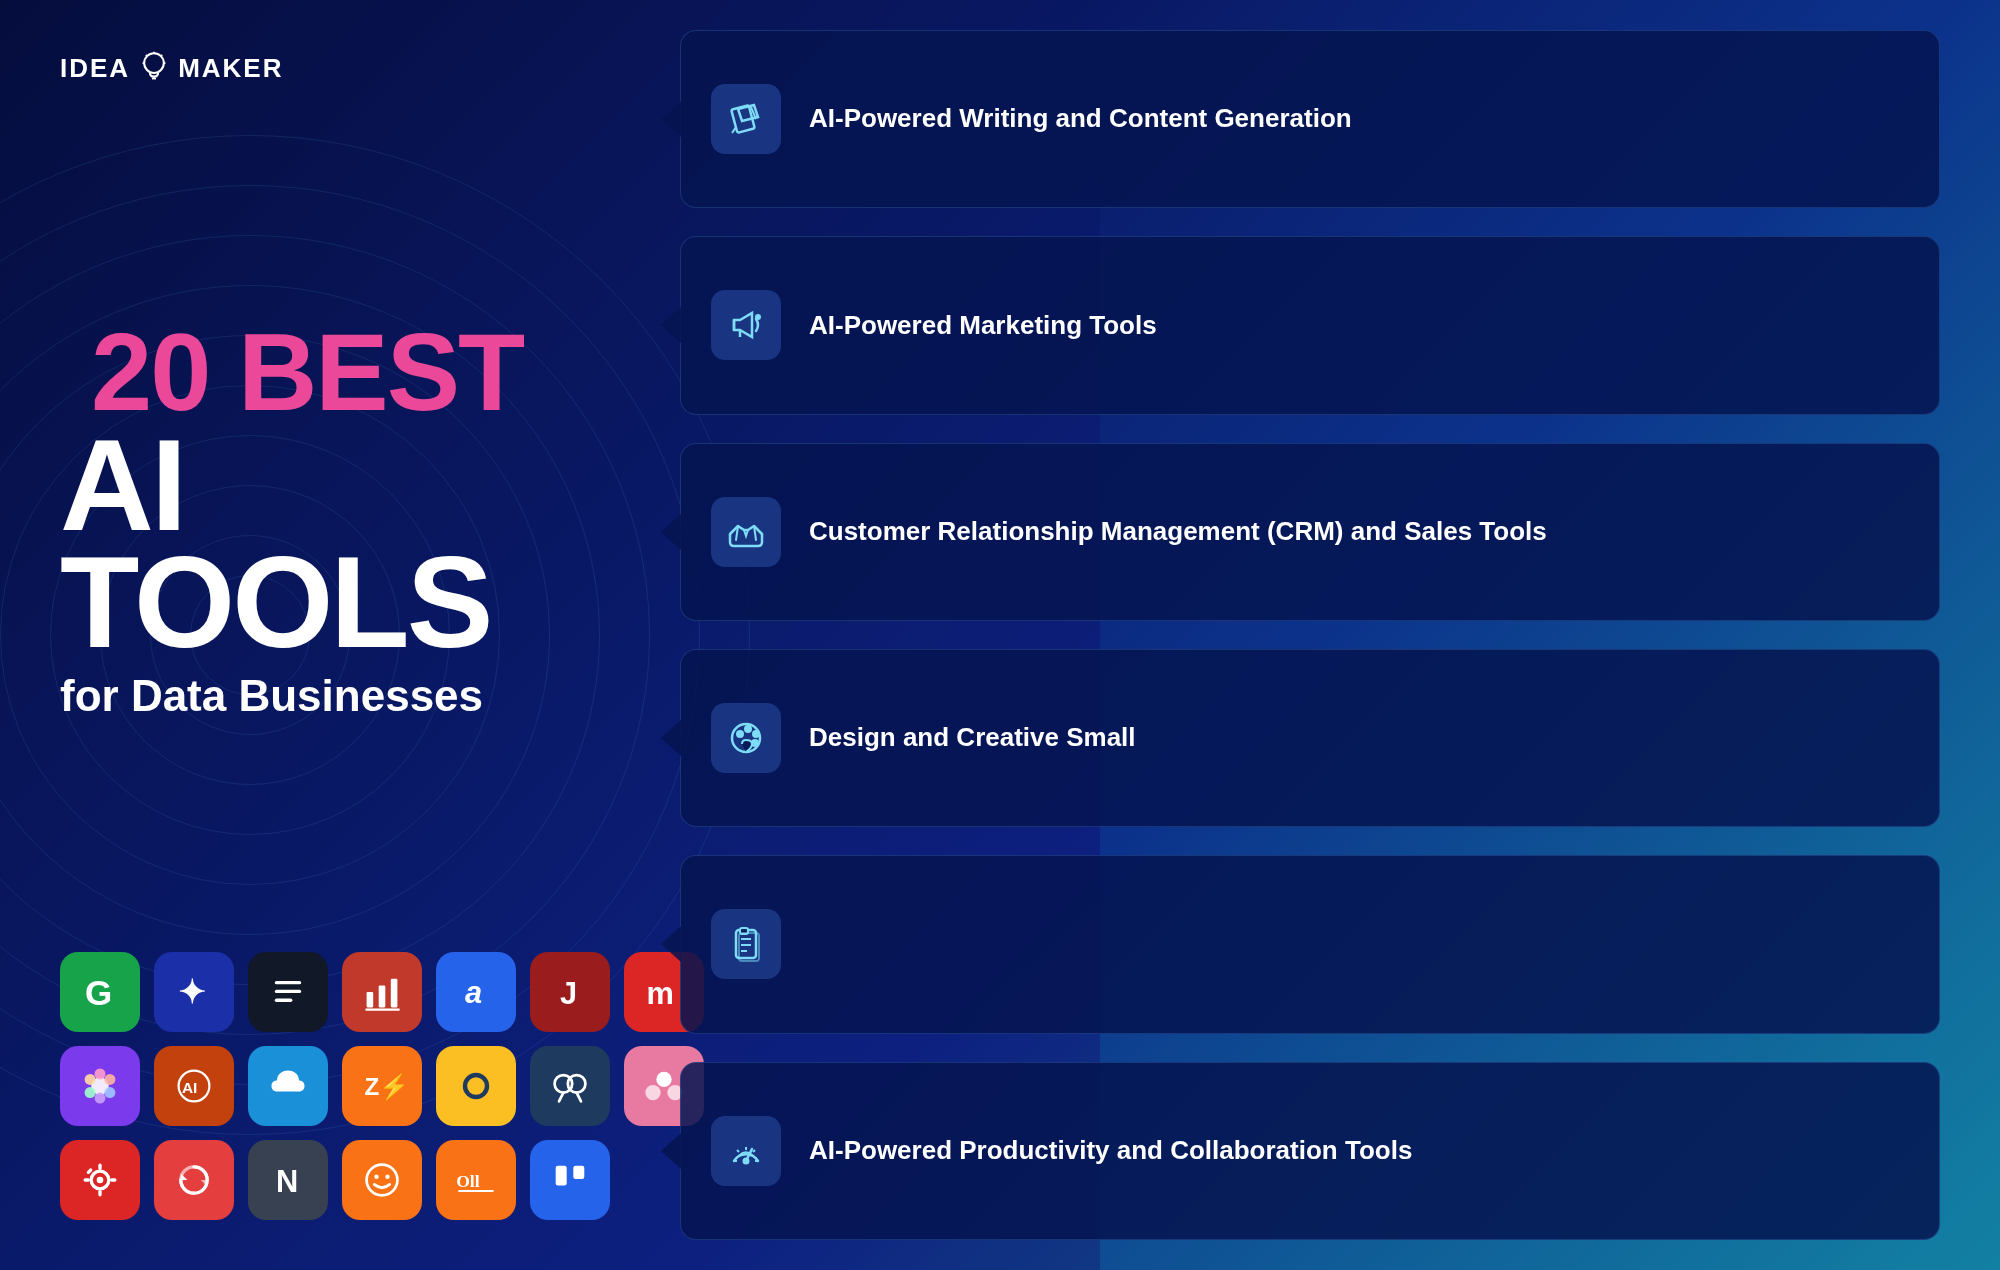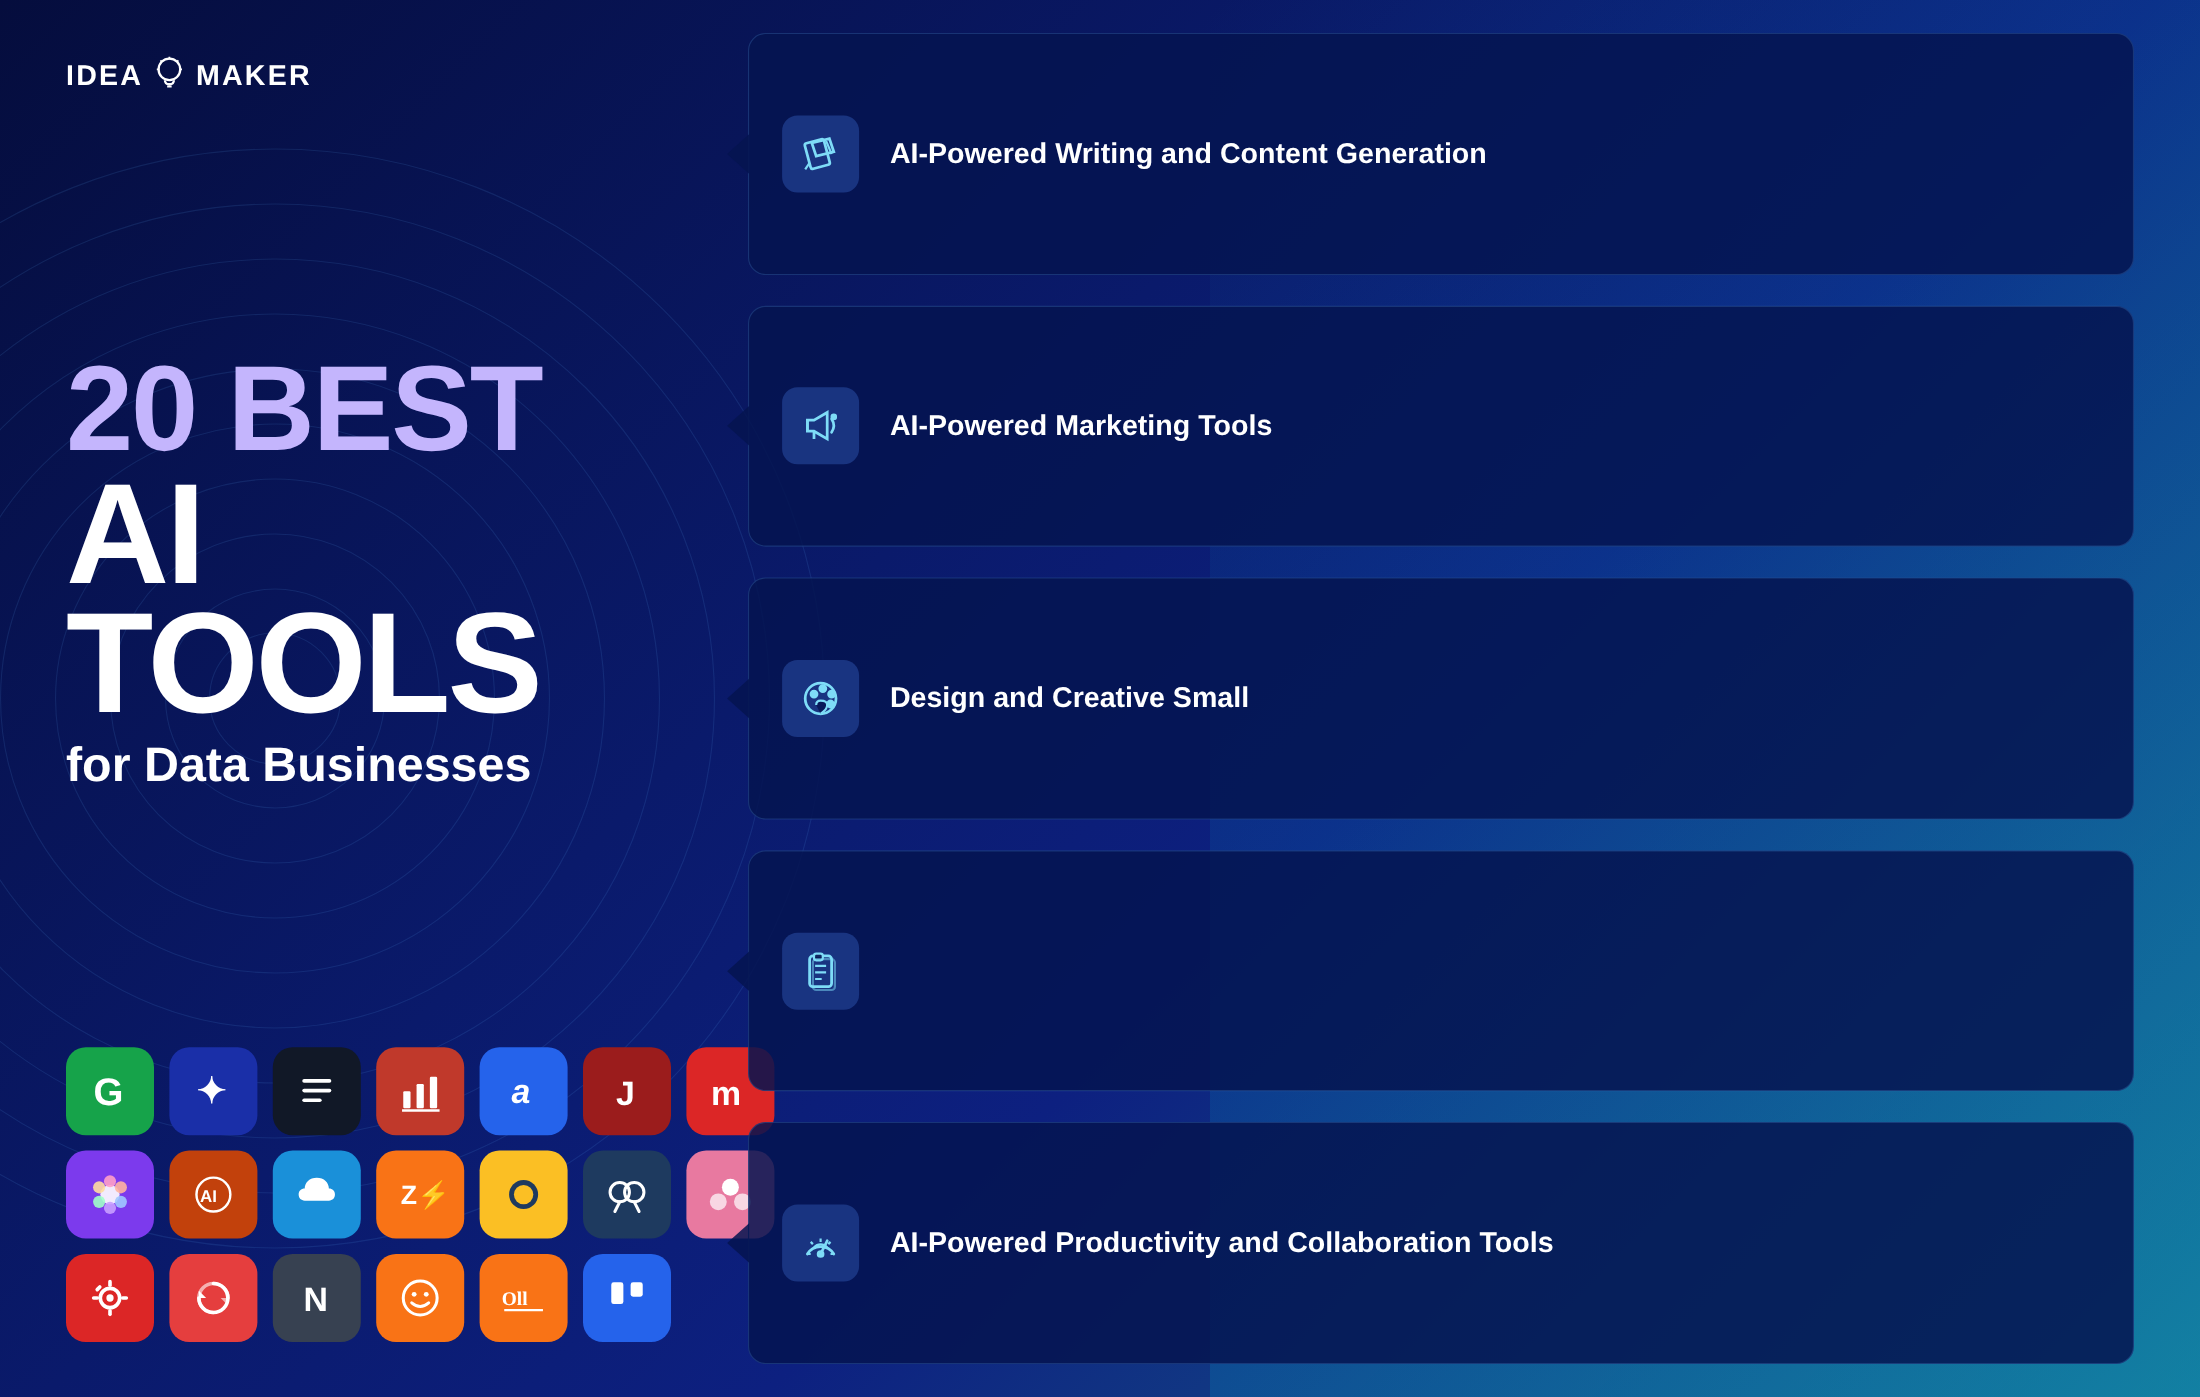--- a/index.html
+++ b/index.html
@@ -89,23 +89,24 @@
       flex: 1;
       display: flex;
       flex-direction: column;
       justify-content: center;
       padding: 20px 0;
     }
 
     .number-best {
       font-size: 110px;
       font-weight: 900;
-      color: #c4b5fd;
+      color: #ec4899;
       line-height: 1;
       letter-spacing: -2px;
+      margin-left: 31px;
     }
 
     .ai-tools {
       font-size: 130px;
       font-weight: 900;
       color: white;
       line-height: 0.9;
       letter-spacing: -3px;
     }
 
@@ -441,20 +442,32 @@
           <path d="M8 15 L8 25 L14 25 L26 32 L26 8 L14 15 Z" stroke="#7edcf7" stroke-width="2.5" fill="none"></path>
           <line x1="8" y1="15" x2="8" y2="25" stroke="#7edcf7" stroke-width="2.5"></line>
           <path d="M14 25 L14 32" stroke="#7edcf7" stroke-width="2.5"></path>
           <path d="M30 14 Q34 20 30 26" stroke="#7edcf7" stroke-width="2.5" stroke-linecap="round"></path>
           <circle cx="32" cy="12" r="2" fill="#7edcf7"></circle>
         </svg>
       </div>
       <div class="card-text">AI-Powered Marketing Tools</div>
     </div>
 
+    <div class="category-card">
+      <div class="card-icon-bg">
+        <svg class="card-icon-svg" viewBox="0 0 40 40" stroke="#7edcf7" stroke-width="2.5" fill="none">
+          <path d="M4 22 L12 14 L18 18 L22 18 L28 14 L36 22" stroke="#7edcf7" stroke-width="2.5" stroke-linecap="round" stroke-linejoin="round"></path>
+          <path d="M12 14 L10 28" stroke="#7edcf7" stroke-width="2" stroke-linecap="round"></path>
+          <path d="M28 14 L30 28" stroke="#7edcf7" stroke-width="2" stroke-linecap="round"></path>
+          <path d="M4 22 L4 30 Q4 34 8 34 L32 34 Q36 34 36 30 L36 22" stroke="#7edcf7" stroke-width="2.5"></path>
+          <path d="M18 18 L20 24 L22 18" stroke="#7edcf7" stroke-width="2" fill="none"></path>
+        </svg>
+      </div>
+      <div class="card-text">Customer Relationship Management (CRM) and Sales Tools</div>
+    </div>
 
     <div class="category-card">
       <div class="card-icon-bg">
         <svg class="card-icon-svg" viewBox="0 0 40 40" stroke="#7edcf7" stroke-width="2.5" fill="none">
           <circle cx="20" cy="20" r="14" stroke="#7edcf7" stroke-width="2.5"></circle>
           <circle cx="14" cy="16" r="3" fill="#7edcf7"></circle>
           <circle cx="22" cy="11" r="3" fill="#7edcf7"></circle>
           <circle cx="30" cy="16" r="3" fill="#7edcf7"></circle>
           <circle cx="29" cy="25" r="3" fill="#7edcf7"></circle>
           <path d="M20 34 Q26 30 26 26 Q26 22 20 22 Q16 22 16 26" stroke="#7edcf7" stroke-width="2" fill="rgba(5,20,80,0.8)"></path>

